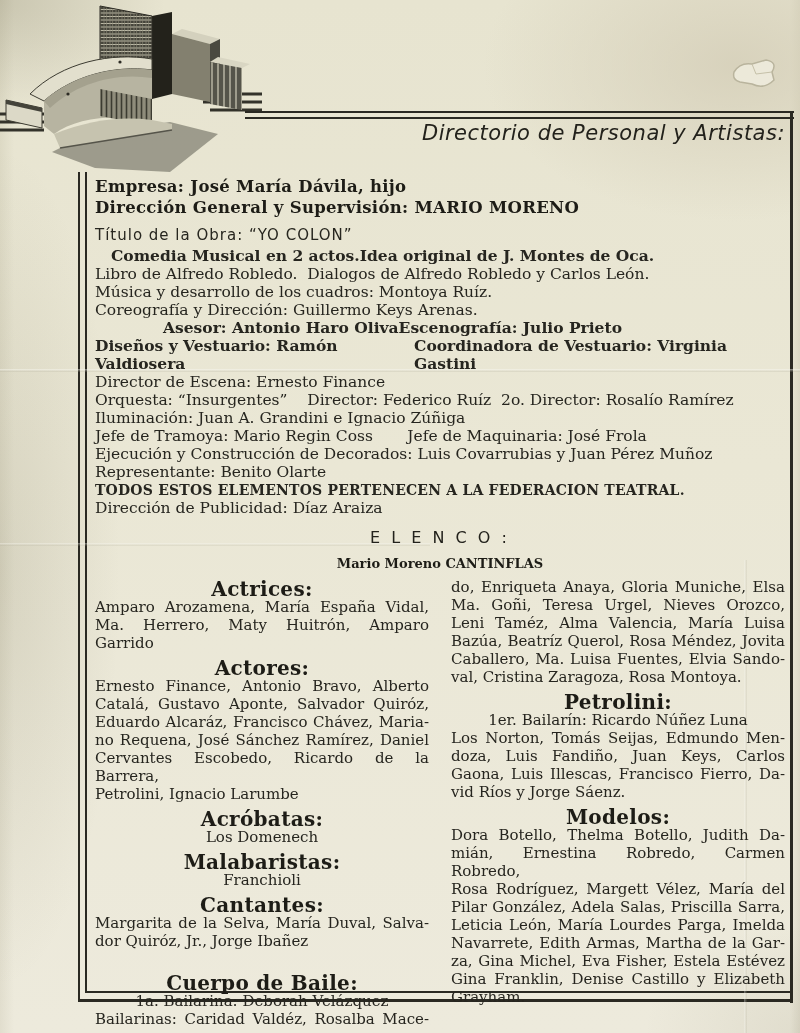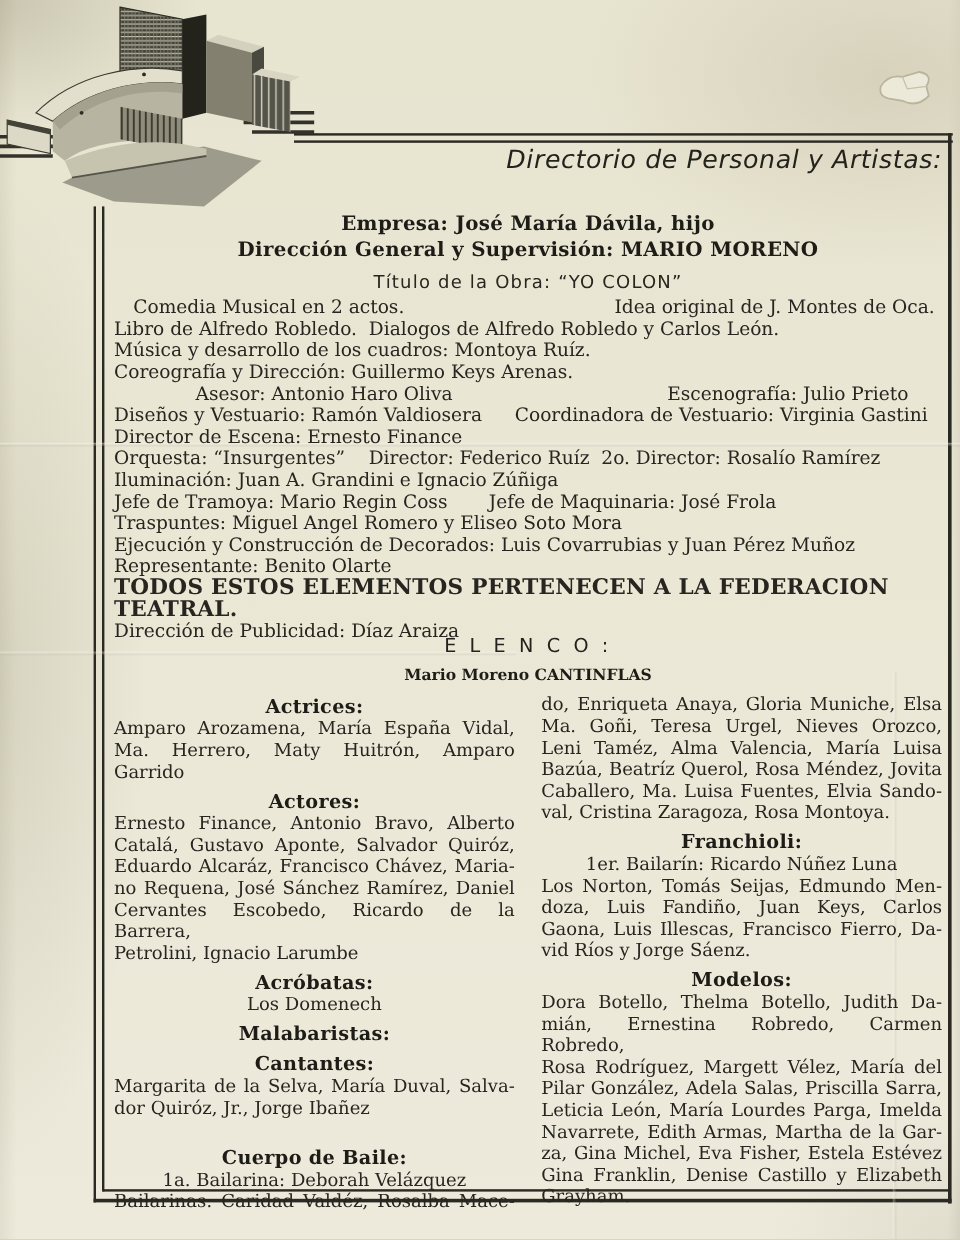--- a/index.html
+++ b/index.html
@@ -11,40 +11,40 @@
       radial-gradient(ellipse 200px 700px at 0% 55%, rgba(110,104,74,.16), rgba(110,104,74,0) 60%),
       radial-gradient(ellipse 260px 180px at 100% 100%, rgba(110,104,74,.10), rgba(110,104,74,0) 60%),
       linear-gradient(90deg, rgba(120,112,80,.10), rgba(120,112,80,0) 14px),
       linear-gradient(270deg, rgba(120,112,80,.12), rgba(120,112,80,0) 10px),
       linear-gradient(180deg,#e7e4d0 0%,#eae7d5 45%,#edeadc 100%);}
   .rule{position:absolute;background:#2a2922;}
   .crease{position:absolute;pointer-events:none;}
   
   .directorio{position:absolute;left:300px;top:121px;width:485px;text-align:right;
     font-family:"DejaVu Sans",sans-serif;font-style:italic;font-size:21px;letter-spacing:.5px;color:#23221c;}
-  .hdr{position:absolute;left:95px;top:176px;width:690px;text-align:center;}
+  .hdr{position:absolute;left:95px;top:176px;width:690px;text-align:left;}
   .b17{font-weight:bold;font-size:16.5px;line-height:21px;color:#1d1c16;letter-spacing:.3px;}
   .titulo{font-family:"DejaVu Sans",sans-serif;font-size:15px;line-height:30px;margin-top:2px;
     letter-spacing:1px;color:#27261f;}
   
   .credits{position:absolute;left:95px;top:247px;width:690px;font-size:15.5px;line-height:18px;}
   .cc{text-align:left;white-space:pre-wrap;}
-  .cr{display:flex;justify-content:space-between;}
+  .cr{display:flex;justify-content:flex-start;font-weight:bold;}
   .r1{padding-left:16px;padding-right:6px;}
   .r5{padding-left:68px;padding-right:28px;}
   .r6{padding-left:0;padding-right:12px;}
-  .sm{font-size:18px;font-weight:bold;letter-spacing:.2px;}
+  .sm{font-size:14px;font-weight:bold;letter-spacing:.2px;}
   
   .elenco-title{position:absolute;left:95px;top:528px;width:690px;text-align:center;
     font-family:"DejaVu Sans",sans-serif;font-size:16px;letter-spacing:3px;color:#23221c;}
   .star{position:absolute;left:95px;top:556px;width:690px;text-align:center;
     font-weight:bold;font-size:13px;color:#1d1c16;}
   .cols{position:absolute;left:95px;top:578px;width:690px;display:flex;gap:22px;}
   .col{width:334px;font-size:15px;line-height:18px;}
-  .hd{font-weight:bold;font-size:16px;text-align:center;color:#1d1c16;letter-spacing:.3px;}
+  .hd{font-weight:bold;font-size:20px;text-align:center;color:#1d1c16;letter-spacing:.3px;}
   .jl{text-align:justify;text-align-last:justify;}
   .ln{text-align:left;}
   .cl{text-align:center;}
   .mt2{margin-top:2px;}.mt7{margin-top:7px;}.mt24{margin-top:24px;}
   .blemish{position:absolute;left:726px;top:50px;width:56px;height:44px;}
   svg{display:block;}
 </style>
 </head>
 <body>
 
@@ -136,21 +136,20 @@
       <span>Escenografía: Julio Prieto</span>
     </div>
     <div class="cr r6">
       <span>Diseños y Vestuario: Ramón Valdiosera</span>
       <span>Coordinadora de Vestuario: Virginia Gastini</span>
     </div>
     <div class="cc">Director de Escena: Ernesto Finance</div>
     <div class="cc">Orquesta: “Insurgentes”    Director: Federico Ruíz  2o. Director: Rosalío Ramírez</div>
     <div class="cc">Iluminación: Juan A. Grandini e Ignacio Zúñiga</div>
     <div class="cc">Jefe de Tramoya: Mario Regin Coss       Jefe de Maquinaria: José Frola</div>
-    <div class="cc">Traspuntes: Miguel Angel Romero y Eliseo Soto Mora</div>
     <div class="cc">Ejecución y Construcción de Decorados: Luis Covarrubias y Juan Pérez Muñoz</div>
     <div class="cc">Representante: Benito Olarte</div>
     <div class="cc sm">TODOS ESTOS ELEMENTOS PERTENECEN A LA FEDERACION TEATRAL.</div>
     <div class="cc">Dirección de Publicidad: Díaz Araiza</div>
   </div>
 
   <div class="elenco-title">E L E N C O :</div>
   <div class="star">Mario Moreno CANTINFLAS</div>
 
   <div class="cols">
@@ -164,39 +163,40 @@
       <div class="jl">Catalá, Gustavo Aponte, Salvador Quiróz,</div>
       <div class="jl">Eduardo Alcaráz, Francisco Chávez, Maria-</div>
       <div class="jl">no Requena, José Sánchez Ramírez, Daniel</div>
       <div class="jl">Cervantes Escobedo, Ricardo de la Barrera,</div>
       <div class="ln">Petrolini, Ignacio Larumbe</div>
 
       <div class="hd mt7">Acróbatas:</div>
       <div class="cl">Los Domenech</div>
 
       <div class="hd mt7">Malabaristas:</div>
+      <div class="cl">Franchioli</div>
 
       <div class="hd mt7">Cantantes:</div>
       <div class="jl">Margarita de la Selva, María Duval, Salva-</div>
       <div class="ln">dor Quiróz, Jr.,  Jorge Ibañez</div>
 
       <div class="hd mt24">Cuerpo de Baile:</div>
       <div class="cl">1a. Bailarina: Deborah Velázquez</div>
       <div class="jl">Bailarinas: Caridad Valdéz, Rosalba Mace-</div>
     </div>
 
     <div class="col">
       <div class="jl">do, Enriqueta Anaya, Gloria Muniche, Elsa</div>
       <div class="jl">Ma. Goñi, Teresa Urgel, Nieves Orozco,</div>
       <div class="jl">Leni Taméz, Alma Valencia, María Luisa</div>
       <div class="jl">Bazúa, Beatríz Querol, Rosa Méndez, Jovita</div>
       <div class="jl">Caballero, Ma. Luisa Fuentes, Elvia Sando-</div>
       <div class="ln">val, Cristina Zaragoza, Rosa Montoya.</div>
 
-      <div class="hd mt7">Franchioli:</div>
+      <div class="hd mt7">Petrolini:</div>
       <div class="cl">1er. Bailarín: Ricardo Núñez Luna</div>
       <div class="jl">Los Norton, Tomás Seijas, Edmundo Men-</div>
       <div class="jl">doza, Luis Fandiño, Juan Keys, Carlos</div>
       <div class="jl">Gaona, Luis Illescas, Francisco Fierro, Da-</div>
       <div class="ln">vid Ríos y Jorge Sáenz.</div>
 
       <div class="hd mt7">Modelos:</div>
       <div class="jl">Dora Botello, Thelma Botello, Judith Da-</div>
       <div class="jl">mián, Ernestina Robredo, Carmen Robredo,</div>
       <div class="jl">Rosa Rodríguez, Margett Vélez, María del</div>

